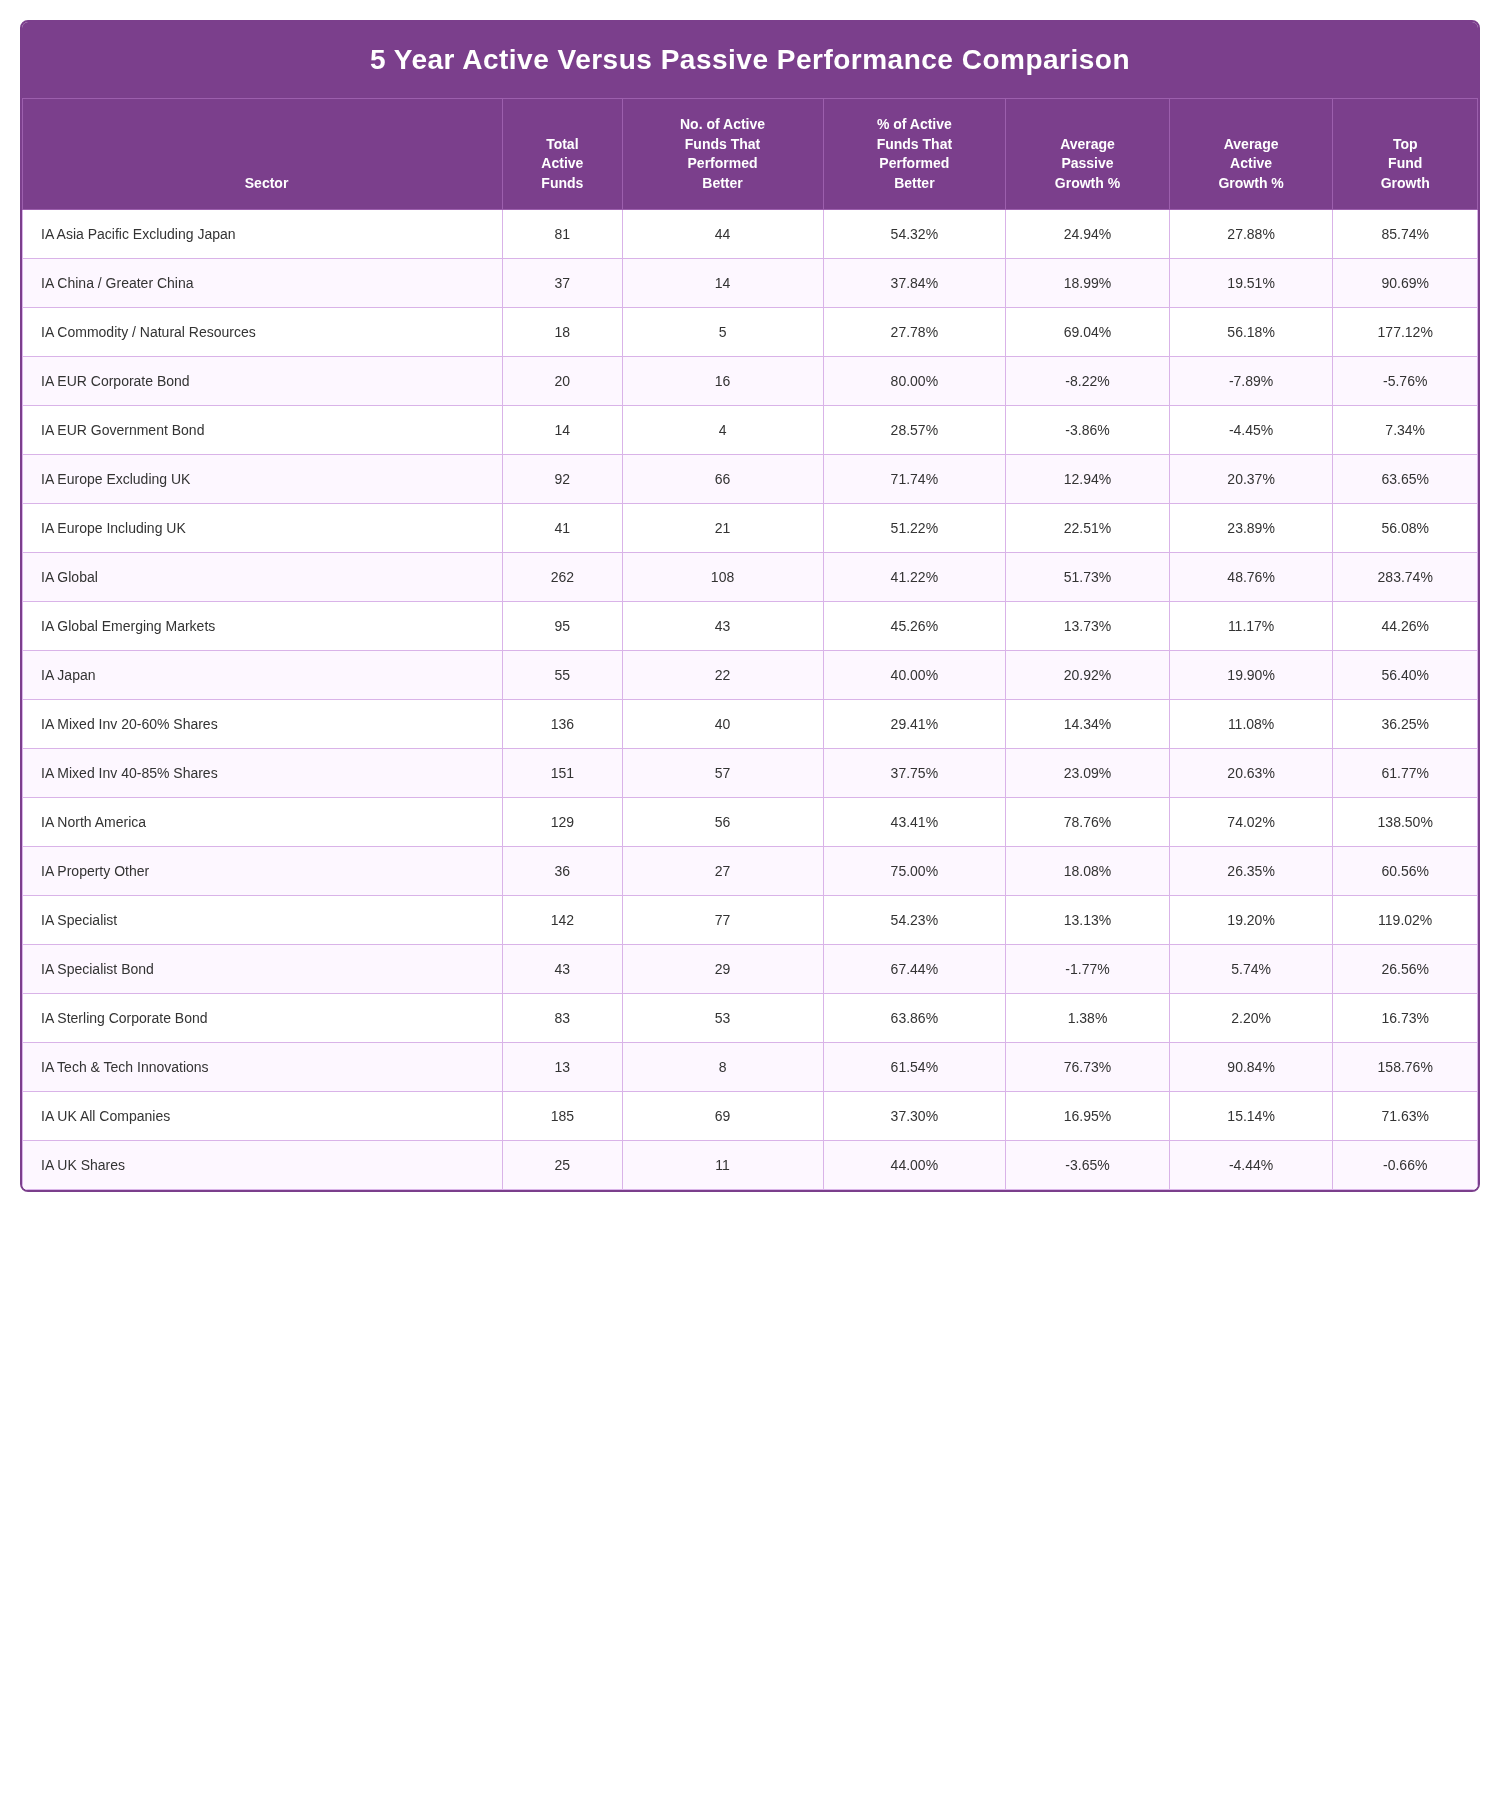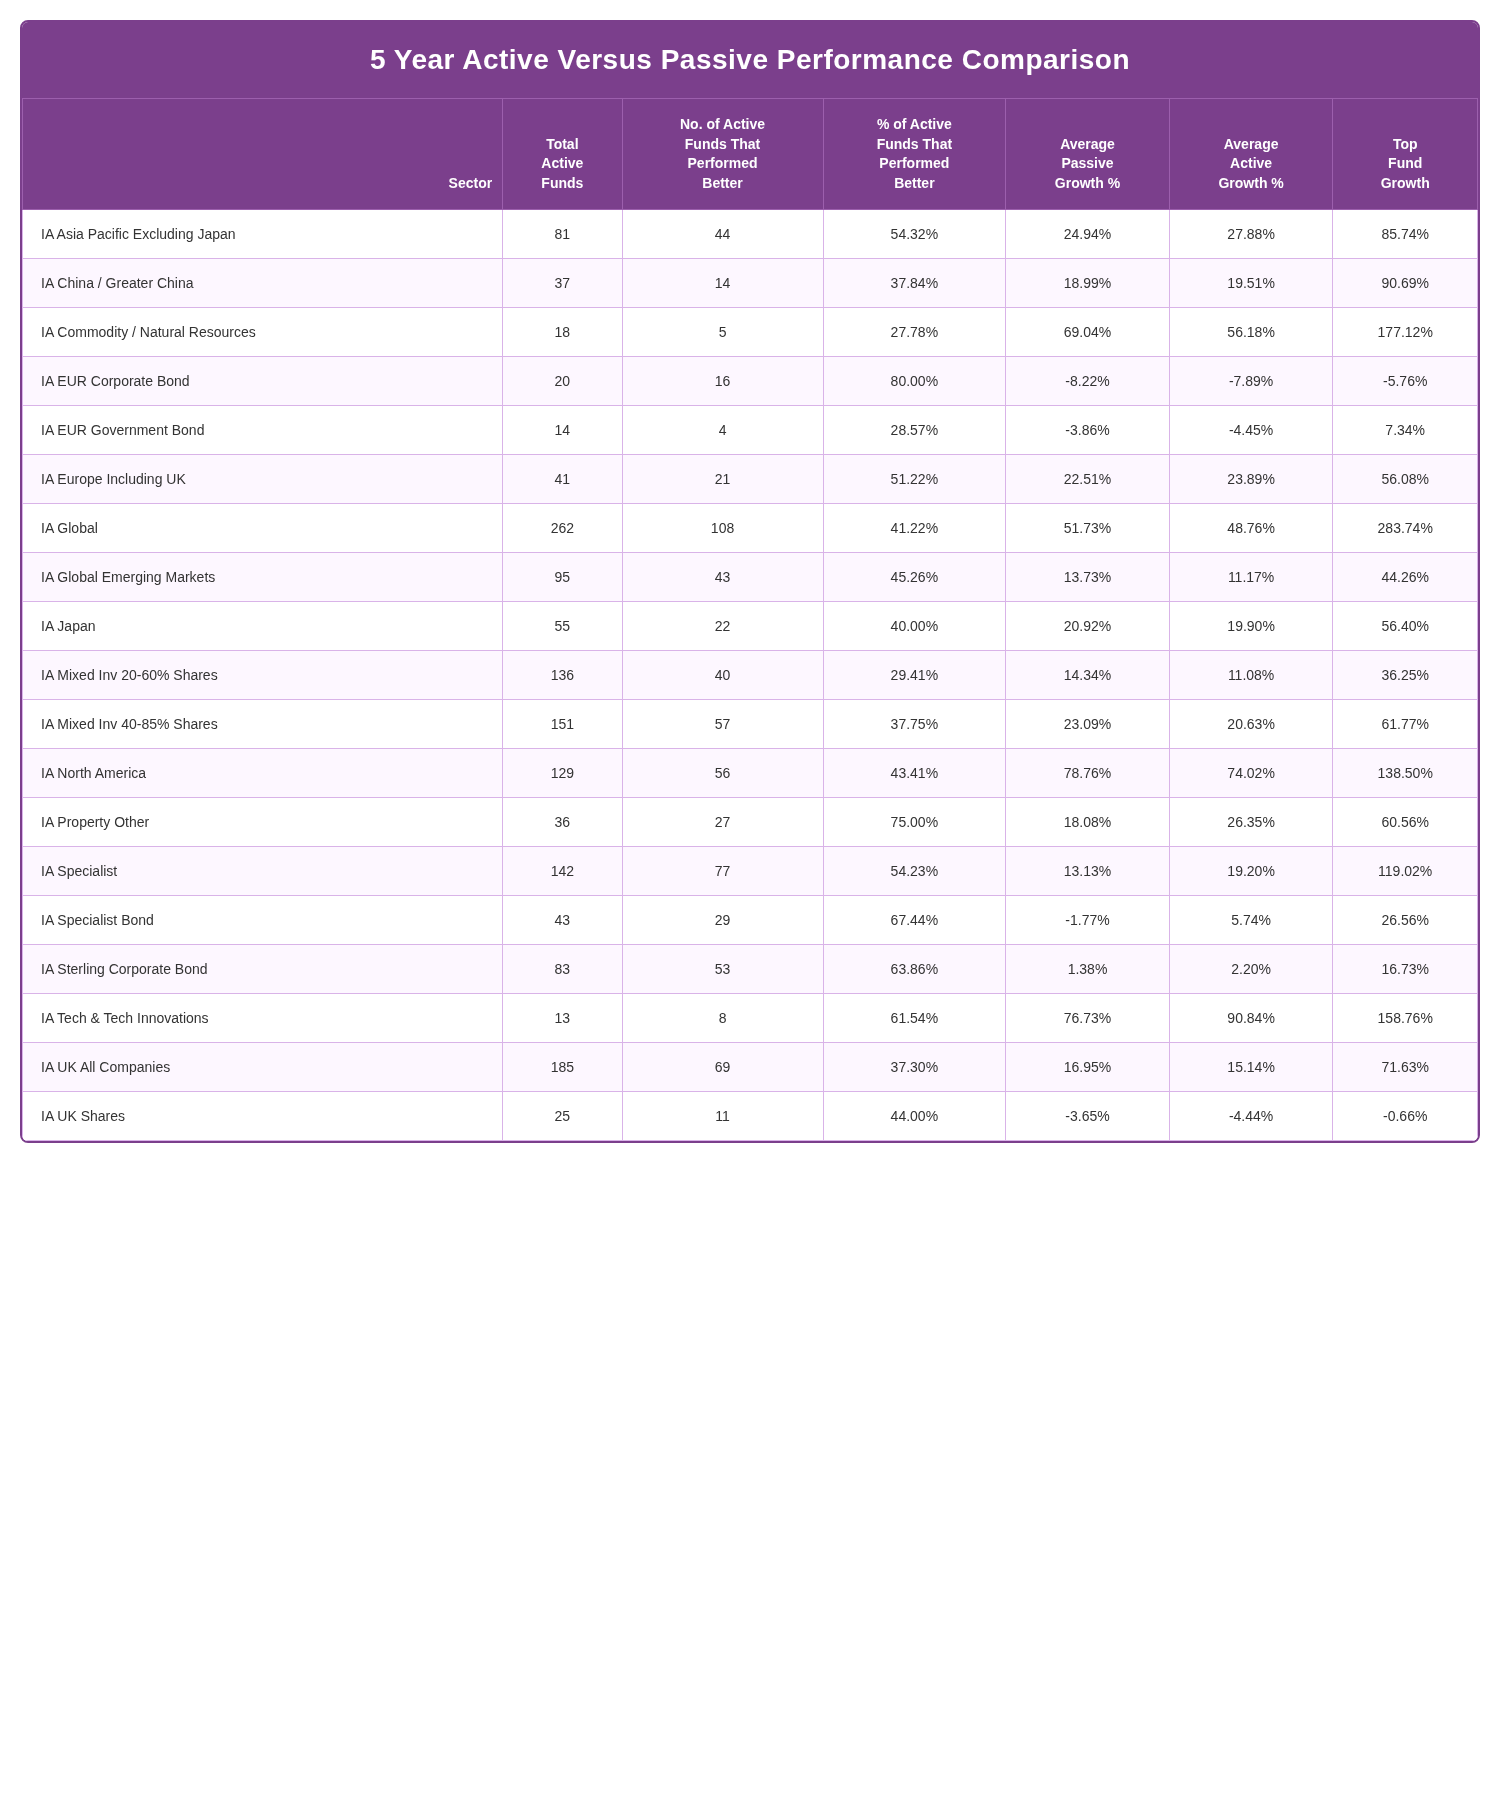--- a/index.html
+++ b/index.html
@@ -38,21 +38,21 @@
       padding: 16px 10px;
       font-size: 14px;
       font-weight: 600;
       text-align: center;
       border: 1px solid #9c5fad;
       vertical-align: bottom;
       line-height: 1.4;
       margin-left: 48px;
     }
     thead th.col-sector {
-      text-align: right;
+      text-align: center;
       padding-left: 18px;
       width: 33%;
     }
     tbody tr {
       background-color: #fff;
       border-radius: 18px;
     }
     tbody tr:nth-child(even) {
       background-color: #fdf7ff;
     }
@@ -128,20 +128,29 @@
         <tr>
           <td class="col-sector">IA EUR Government Bond</td>
           <td>14</td>
           <td>4</td>
           <td>28.57%</td>
           <td>-3.86%</td>
           <td>-4.45%</td>
           <td>7.34%</td>
         </tr>
         <tr>
+          <td class="col-sector">IA Europe Excluding UK</td>
+          <td>92</td>
+          <td>66</td>
+          <td>71.74%</td>
+          <td>12.94%</td>
+          <td>20.37%</td>
+          <td>63.65%</td>
+        </tr>
+        <tr>
           <td class="col-sector">IA Europe Including UK</td>
           <td>41</td>
           <td>21</td>
           <td>51.22%</td>
           <td>22.51%</td>
           <td>23.89%</td>
           <td>56.08%</td>
         </tr>
         <tr>
           <td class="col-sector">IA Global</td>

